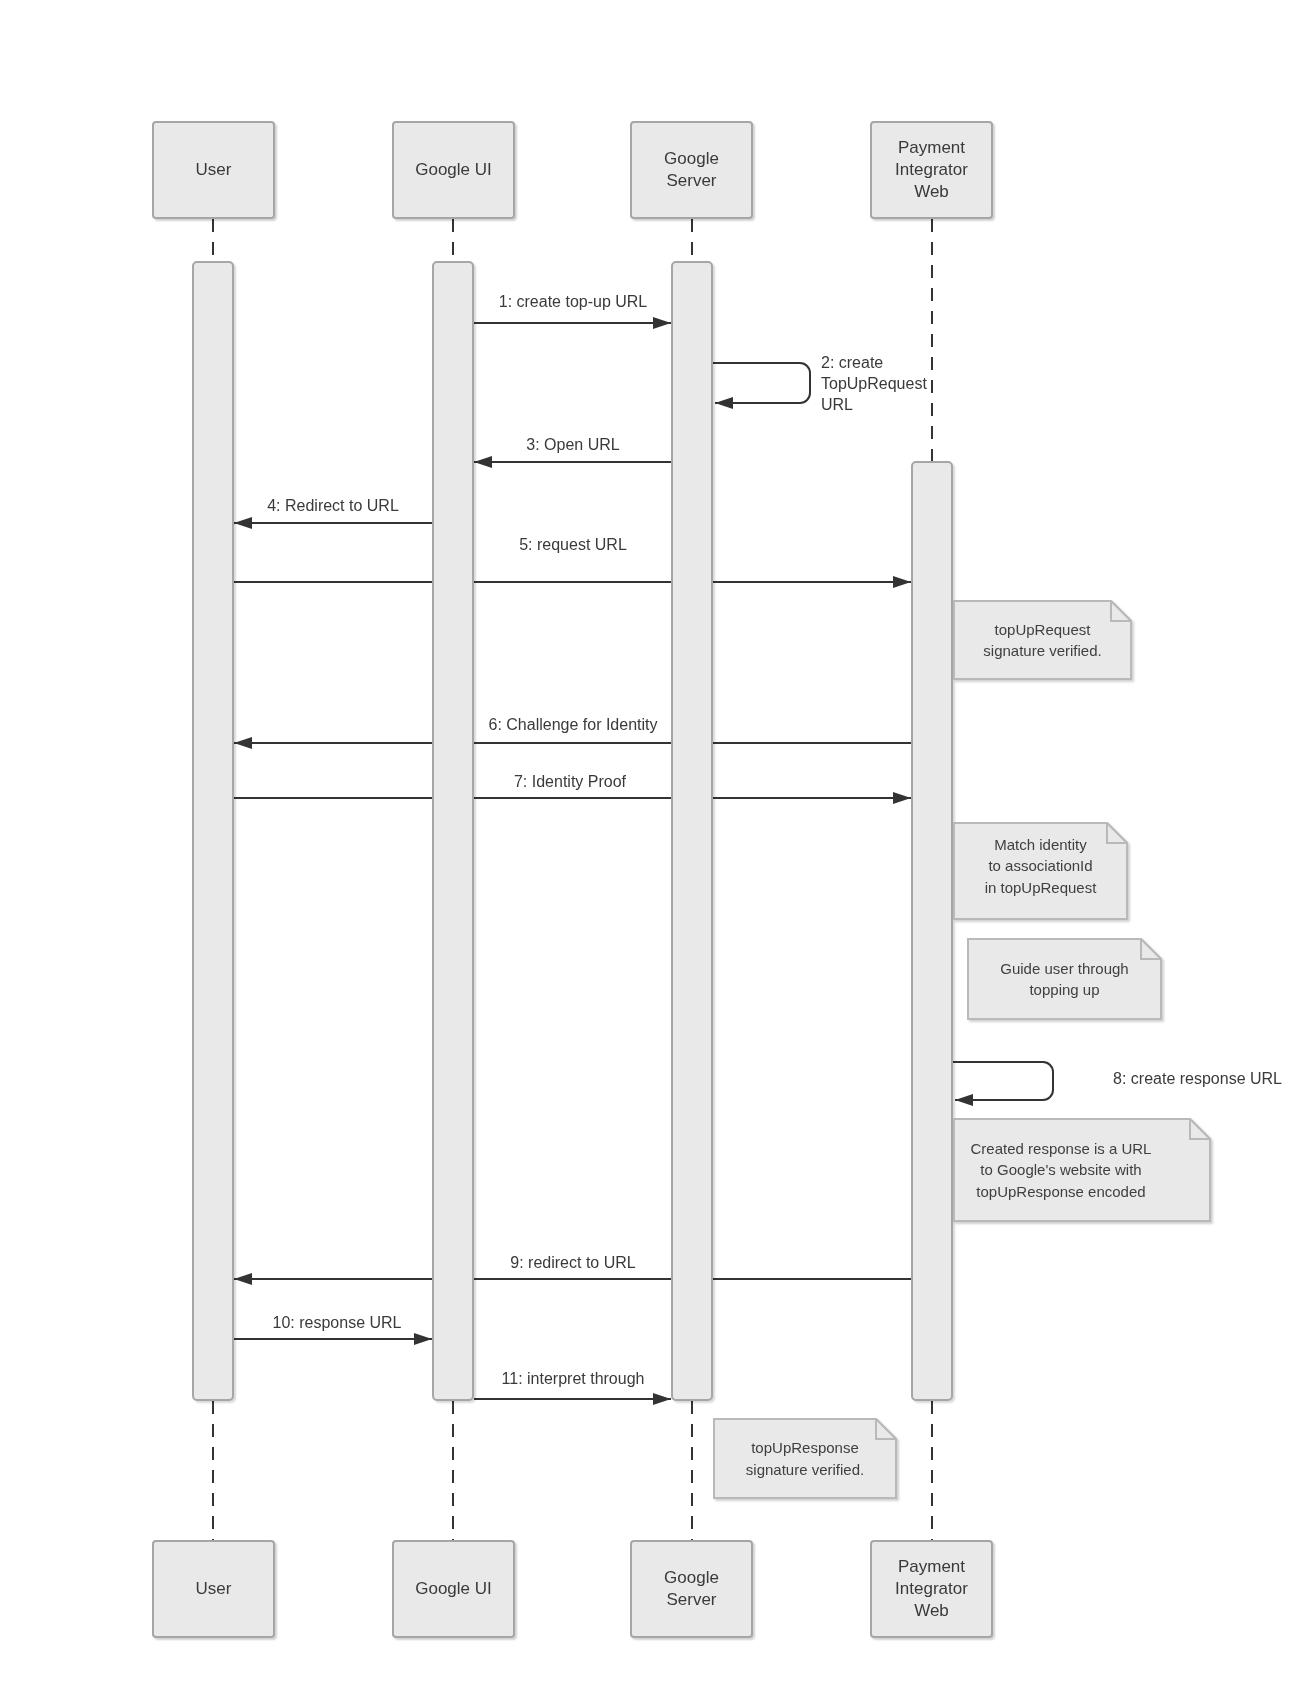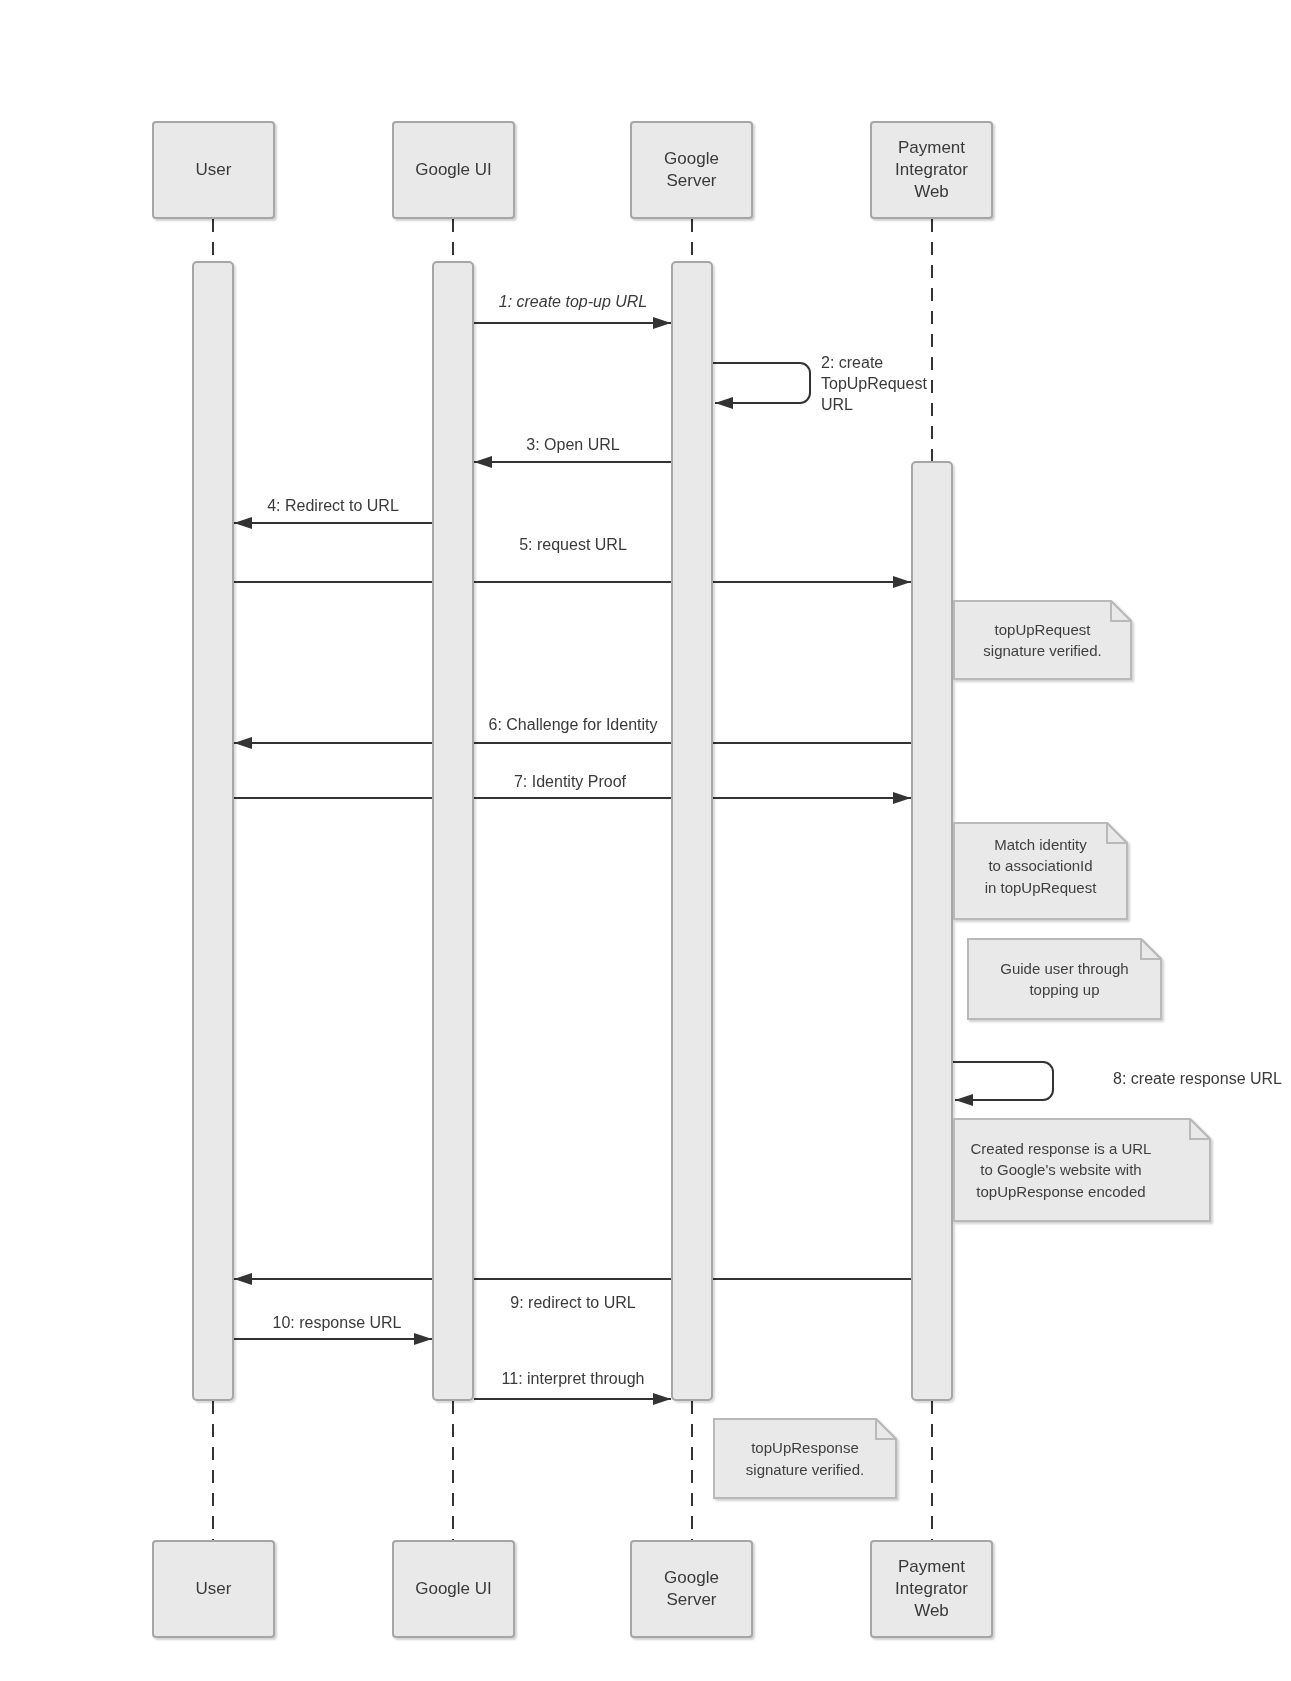--- a/index.html
+++ b/index.html
@@ -177,39 +177,39 @@
     <svg width="184" height="81">
       <path d="M1,1 H163 L183,21 V80 H1 Z" fill="#e9e9e9" stroke="#b9b9b9" stroke-width="2"></path>
       <path d="M163,1 V21 H183 Z" fill="#e9e9e9" stroke="#b9b9b9" stroke-width="2"></path>
     </svg>
     <div class="note-text">
       <span>topUpResponse</span>
       <span>signature verified.</span>
     </div>
   </div>
 
-  <div class="msg-label" style="left:423px;top:291px;width:300px;font-style:italic;">1: create top-up URL</div>
+  <div class="msg-label" style="left:423px;top:291px;width:300px;">1: create top-up URL</div>
 
   <div class="msg-label wrap" style="left:821px;top:352px;width:130px;">
     <span>2: create</span>
     <span>TopUpRequest</span>
     <span>URL</span>
   </div>
 
   <div class="msg-label" style="left:423px;top:434px;width:300px;">3: Open URL</div>
 
   <div class="msg-label" style="left:183px;top:495px;width:300px;">4: Redirect to URL</div>
 
   <div class="msg-label" style="left:423px;top:526px;width:300px;margin-top:8px;">5: request URL</div>
 
   <div class="msg-label" style="left:423px;top:714px;width:300px;">6: Challenge for Identity</div>
 
   <div class="msg-label" style="left:420px;top:771px;width:300px;">7: Identity Proof</div>
 
   <div class="msg-label" style="left:1062px;top:1068px;width:220px;text-align:right;">8: create response URL</div>
 
-  <div class="msg-label" style="left:423px;top:1252px;width:300px;margin-top:40px;">9: redirect to URL</div>
+  <div class="msg-label" style="left:423px;top:1252px;width:300px;">9: redirect to URL</div>
 
   <div class="msg-label" style="left:187px;top:1312px;width:300px;">10: response URL</div>
 
   <div class="msg-label" style="left:423px;top:1368px;width:300px;">11: interpret through</div>
 
 </div>
 
 </body></html>

